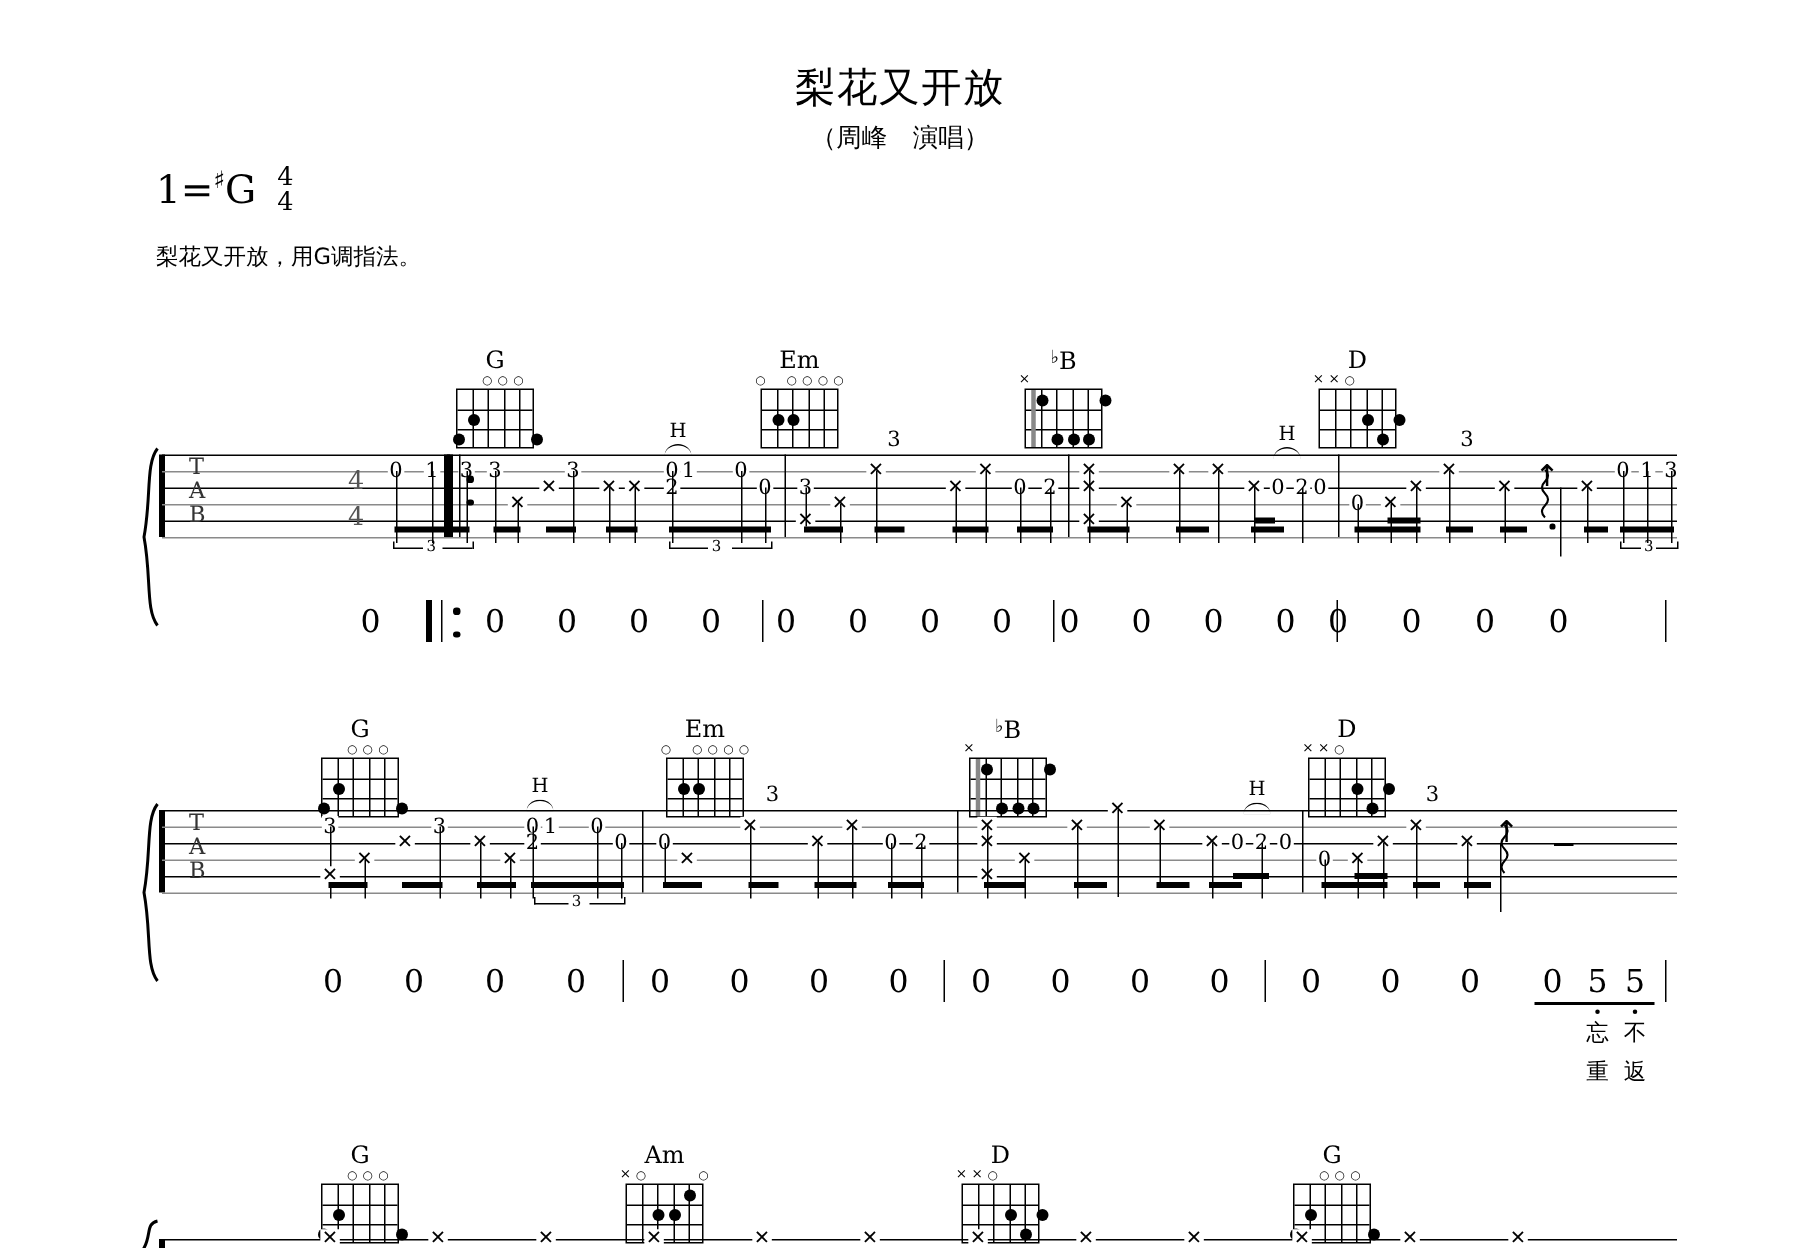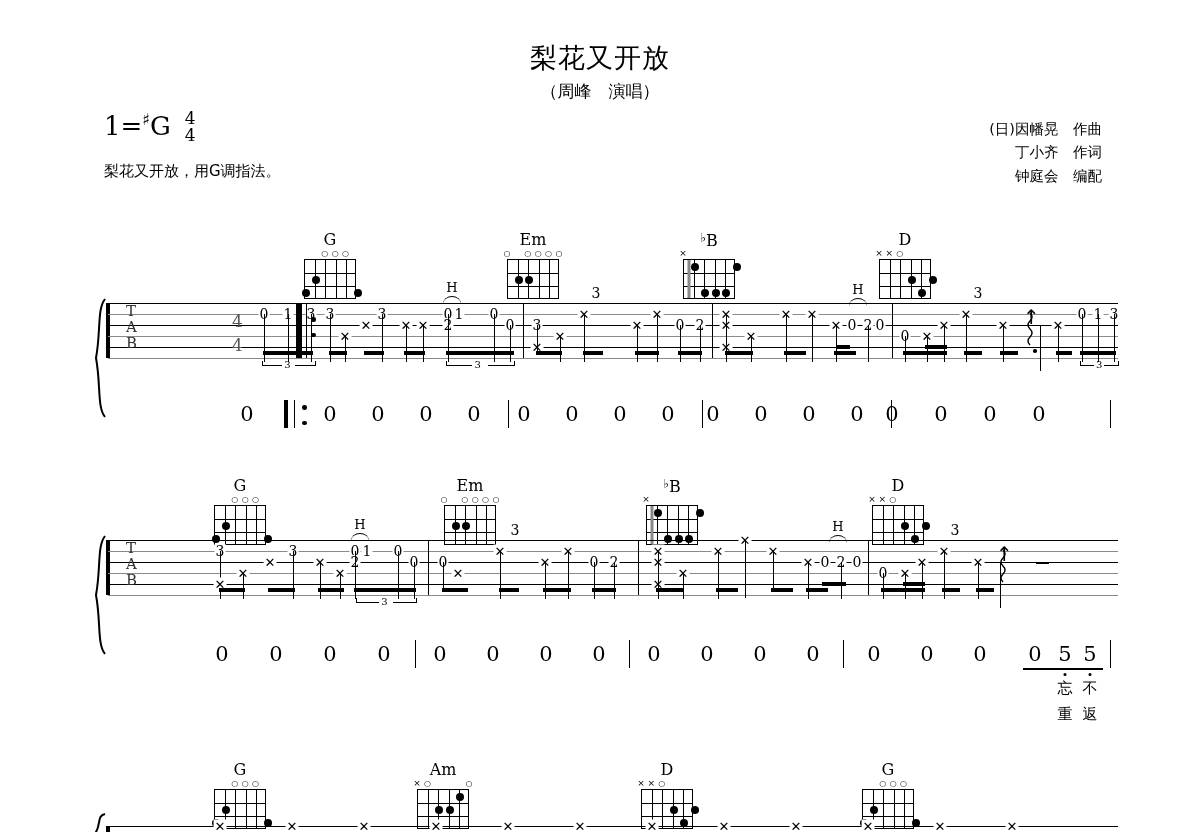--- a/index.html
+++ b/index.html
@@ -101,25 +101,20 @@
   <div class="abs" id="keyblock">
     <div class="key-main"><span>1=</span><span class="sharp">♯</span><span>G</span></div>
     <div class="meter">
       <span class="num">4</span>
       <span class="den">4</span>
     </div>
   </div>
 
   <div class="abs" id="capo">梨花又开放，用G调指法。</div>
 
-  <div class="abs" id="credits">
-    <div class="credit-row"><span>(日)因幡晃</span>　<span>作曲</span></div>
-    <div class="credit-row"><span>丁小齐</span>　<span>作词</span></div>
-    <div class="credit-row"><span>钟庭会</span>　<span>编配</span></div>
-  </div>
 
   <div id="music-layer">
       <div class="abs chordbox" style="left: 299px; top: 232px;">
         <div class="chord-name"><span>G</span></div>
         <div class="chord-marks">
           <span class="o" style="left: 25.8px;">○</span>
           <span class="o" style="left: 36.2px;">○</span>
           <span class="o" style="left: 46.6px;">○</span>
         </div>
         <div class="grid">

